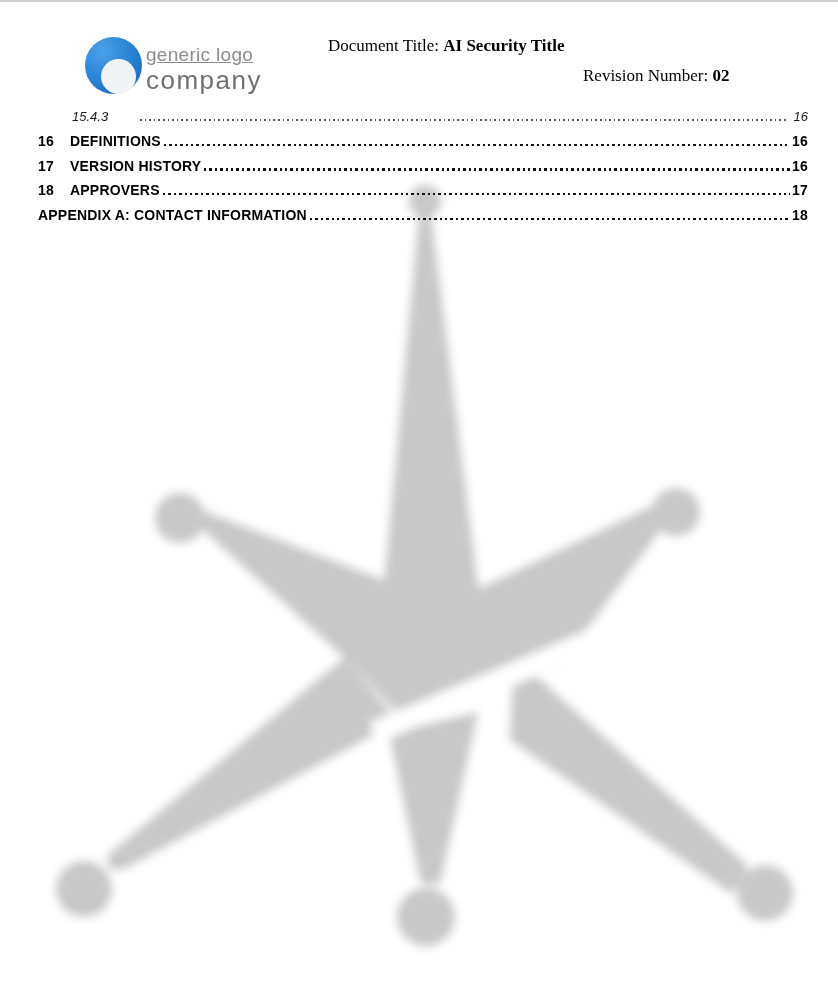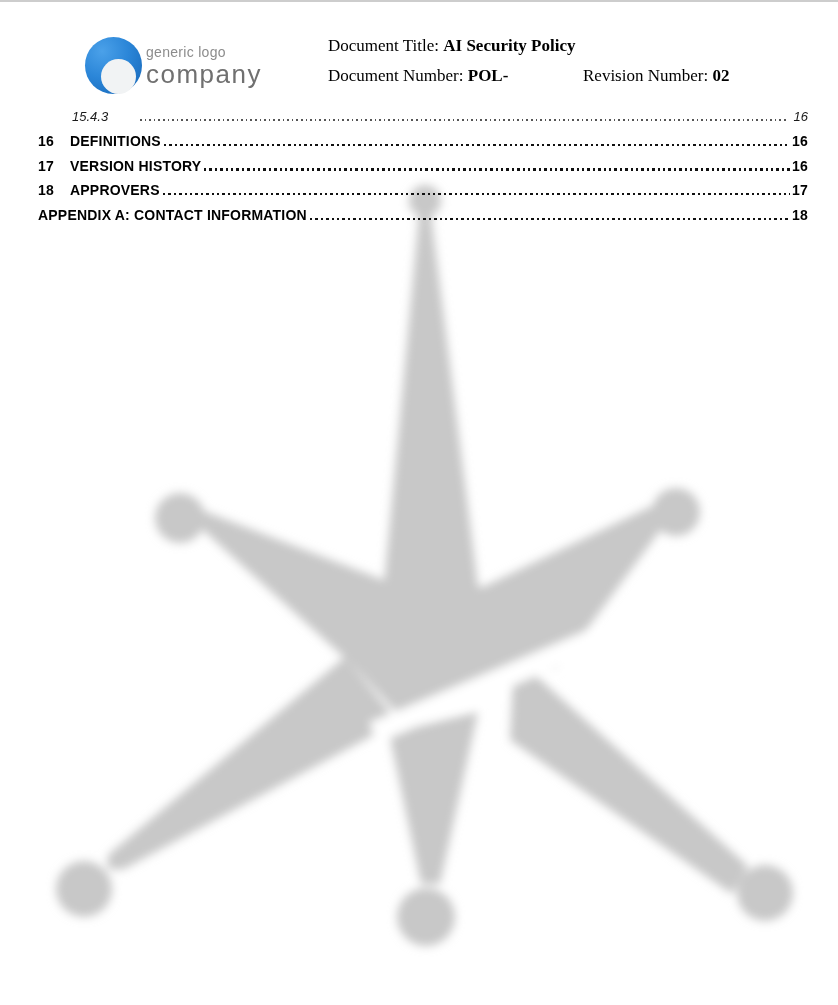--- a/index.html
+++ b/index.html
@@ -13,21 +13,21 @@
   .logo { position:absolute; left:85px; top:37px; display:flex; z-index:3; }
   .logo-mark {
     width:57px; height:57px; border-radius:50%; position:relative; flex:none;
     background: radial-gradient(circle at 30% 25%, #4ba1e9 0%, #2b86d8 45%, #1463b4 100%);
   }
   .logo-inner {
     position:absolute; left:16px; top:22px; width:35px; height:35px;
     border-radius:50%; background:#f1f3f4;
   }
   .logo-text { margin-left:4px; }
-  .logo-top { font-size:14px; color:#8c8c8c; margin-top:8px; letter-spacing:0.3px; line-height:1.1; }
+  .logo-top { font-size:19px; color:#8c8c8c; margin-top:8px; letter-spacing:0.3px; line-height:1.1;text-decoration:underline; }
   .logo-bottom { font-size:26px; color:#707070; letter-spacing:1.5px; line-height:1.0; margin-top:1px; }
 
   
   .hdr { position:absolute; font-family:"Liberation Serif", serif; font-size:17px; color:#000; z-index:3; white-space:nowrap; }
   .hdr b { font-weight:bold; }
   .hdr-title { left:328px; top:36px; }
   .hdr-number { left:328px; top:66px; }
   .hdr-revision { left:583px; top:66px; }
 
   
@@ -99,23 +99,22 @@
   <div class="logo">
     <div class="logo-mark">
       <div class="logo-inner"></div>
     </div>
     <div class="logo-text">
       <div class="logo-top">generic logo</div>
       <div class="logo-bottom">company</div>
     </div>
   </div>
 
-  <div class="hdr hdr-title"><span>Document Title: </span><b>AI Security Policy</b></div>
+  <div class="hdr hdr-title"><span>Document Title: </span><b>AI Security Title</b></div>
 
-  <div class="hdr hdr-number"><span>Document Number: </span><b>POL-</b></div>
 
   <div class="hdr hdr-revision"><span>Revision Number: </span><b>02</b></div>
 
   <div class="toc" id="toc">
     <div class="toc-row sub">
       <span class="num">15.4.3</span>
       <span class="dots"></span>
       <span class="page-num">16</span>
     </div>
 

